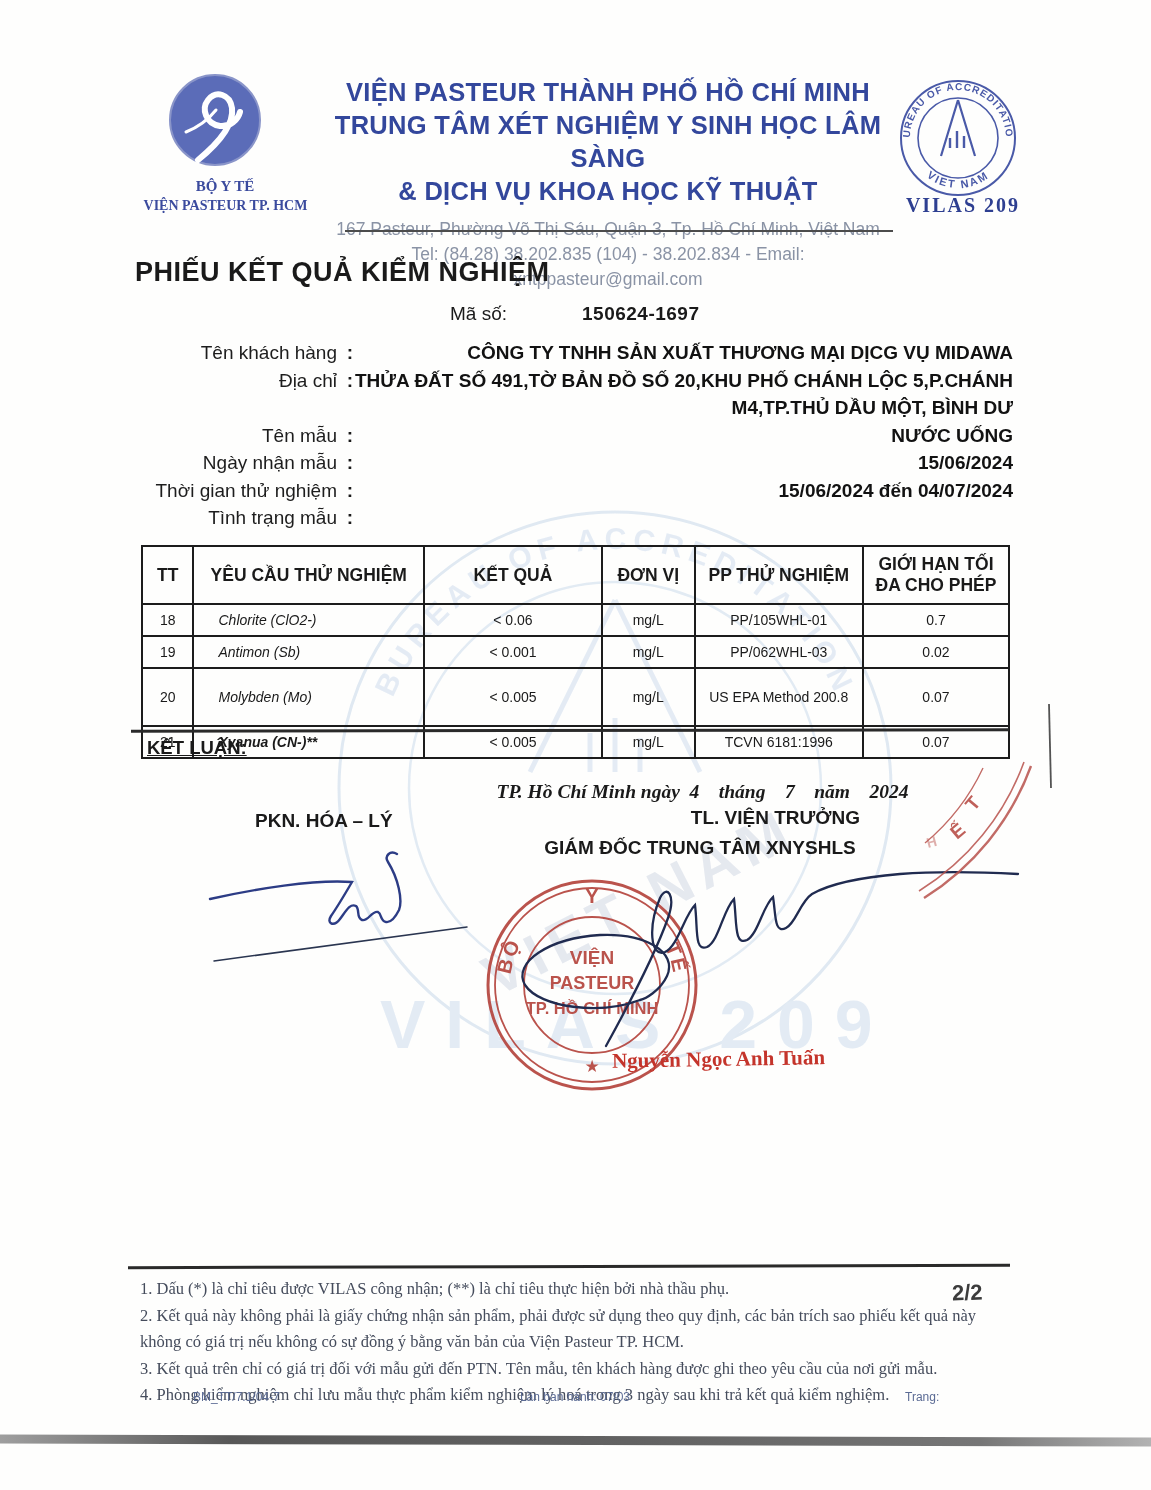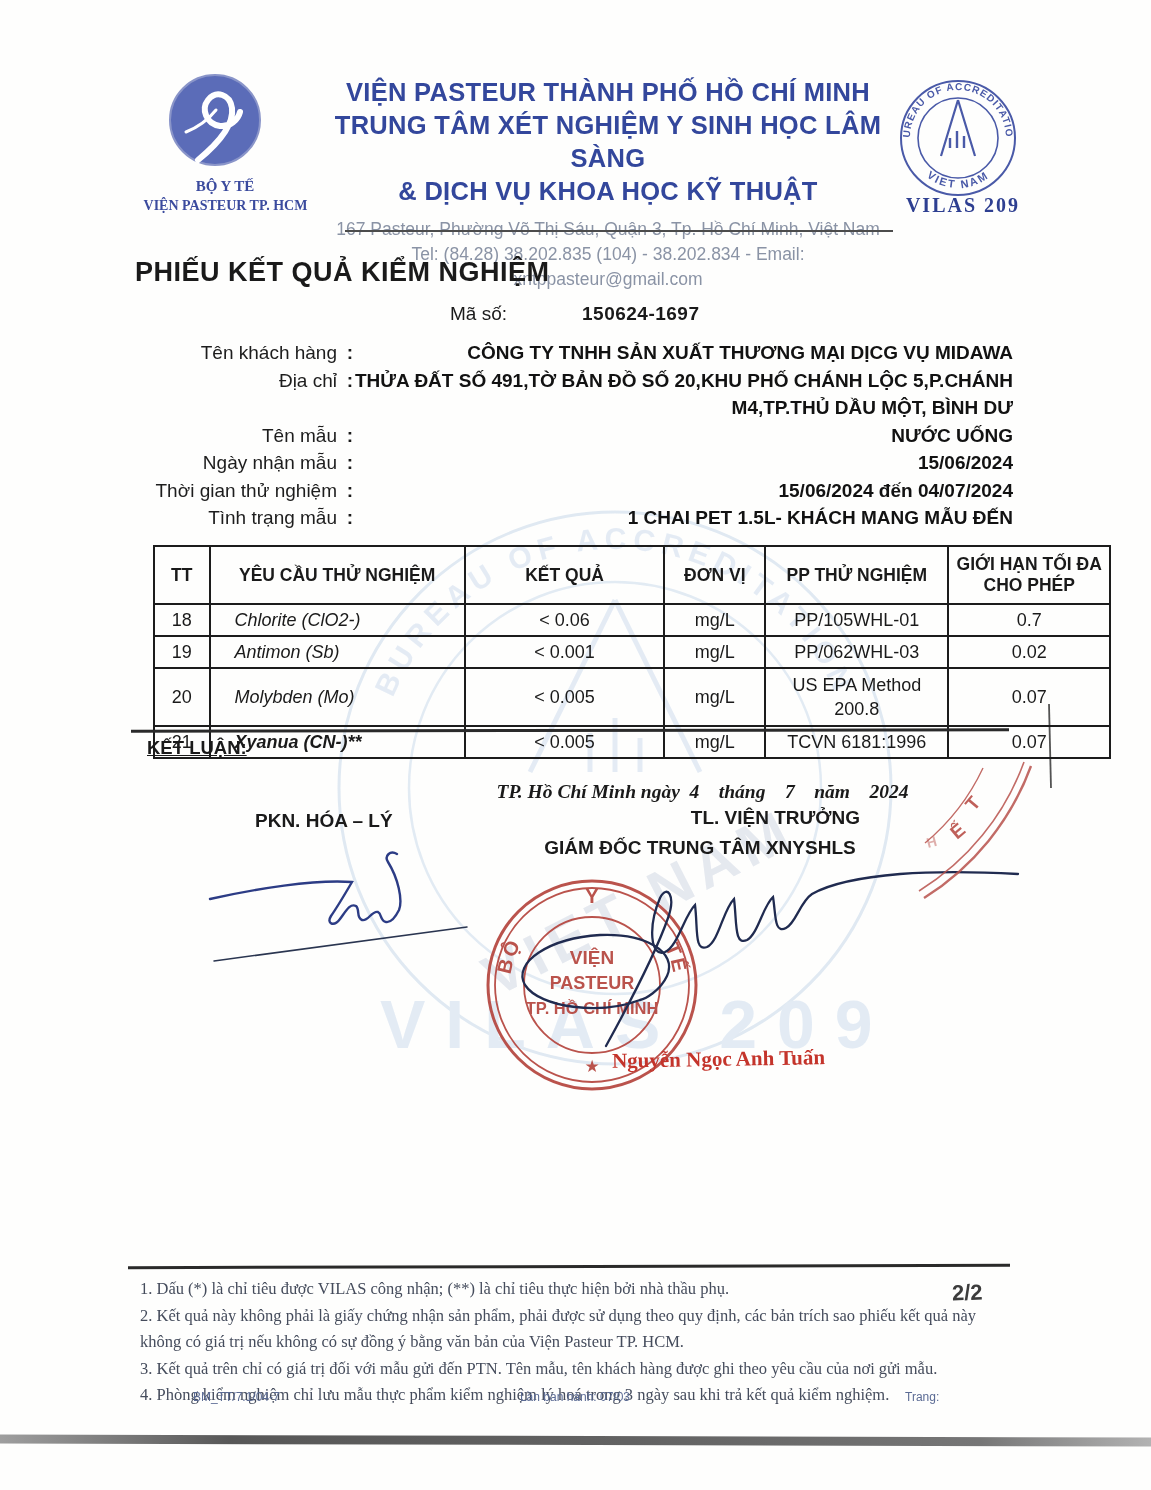--- a/index.html
+++ b/index.html
@@ -30,22 +30,22 @@
   .code-row .lbl{display:inline-block;width:132px;}
   .code-row .val{font-weight:bold;letter-spacing:.5px;}
 
   .fields{left:140px;top:339px;width:880px;z-index:2;}
   .frow{display:flex;line-height:27.5px;font-size:19px;text-align:right;}
   .flabel{width:197px;flex:none;color:#1d1d1d;}
   .fcolon{width:16px;flex:none;font-weight:bold;}
   .fvalue{flex:1;max-width:660px;font-weight:bold;color:#121212;}
 
   
-  .results{left:153px;top:545px;width:958px;border-collapse:collapse;z-index:2;background:transparent;}
-  .results th,.results td{border:2px solid #1c1c1c;font-size:18px;text-align:center;vertical-align:middle;padding:2px 4px;}
+  .results{left:141px;top:545px;width:869px;border-collapse:collapse;z-index:2;background:transparent;}
+  .results th,.results td{border:2px solid #1c1c1c;font-size:14px;text-align:center;vertical-align:middle;padding:2px 4px;}
   .results th{font-weight:bold;font-size:17.5px;line-height:21px;height:52px;}
   .results td{height:26px;line-height:22px;}
   .results .c-name{text-align:left;padding-left:24px;font-style:italic;}
   .results tr.r-last .c-name{font-weight:bold;}
   .col-tt{width:44px;}.col-name{width:238px;}.col-res{width:184px;}
   .col-unit{width:88px;}.col-pp{width:168px;}.col-lim{width:147px;}
 
   .rule{background:#2a2a2a;z-index:2;}
   .rule-conclusion{left:131px;top:729px;width:878px;height:2.5px;transform:rotate(-.1deg);}
   .rule-notes{left:128px;top:1265px;width:882px;height:2.5px;transform:rotate(-.15deg);}
@@ -167,21 +167,20 @@
         <span class="fvalue">15/06/2024</span>
     </div>
     <div class="frow">
       <span class="flabel">Thời gian thử nghiệm</span>
         <span class="fcolon">:</span>
         <span class="fvalue">15/06/2024 đến 04/07/2024</span>
     </div>
     <div class="frow">
       <span class="flabel">Tình trạng mẫu</span>
         <span class="fcolon">:</span>
-        <span class="fvalue">1 CHAI PET 1.5L- KHÁCH MANG MẪU ĐẾN</span>
     </div>
   </div>
 
   <table class="abs results">
     <thead>
       <tr>
         <th class="col-tt">TT</th>
         <th class="col-name">YÊU CẦU THỬ NGHIỆM</th>
         <th class="col-res">KẾT QUẢ</th>
         <th class="col-unit">ĐƠN VỊ</th>

